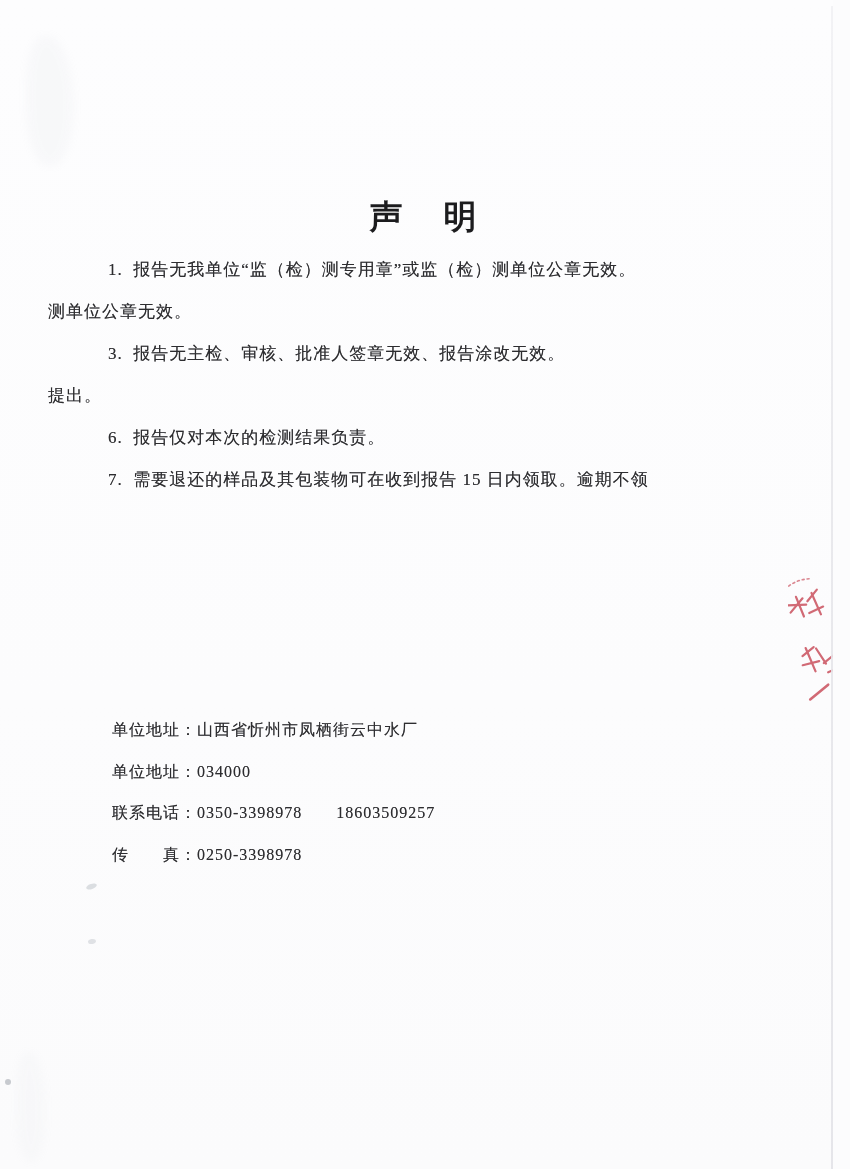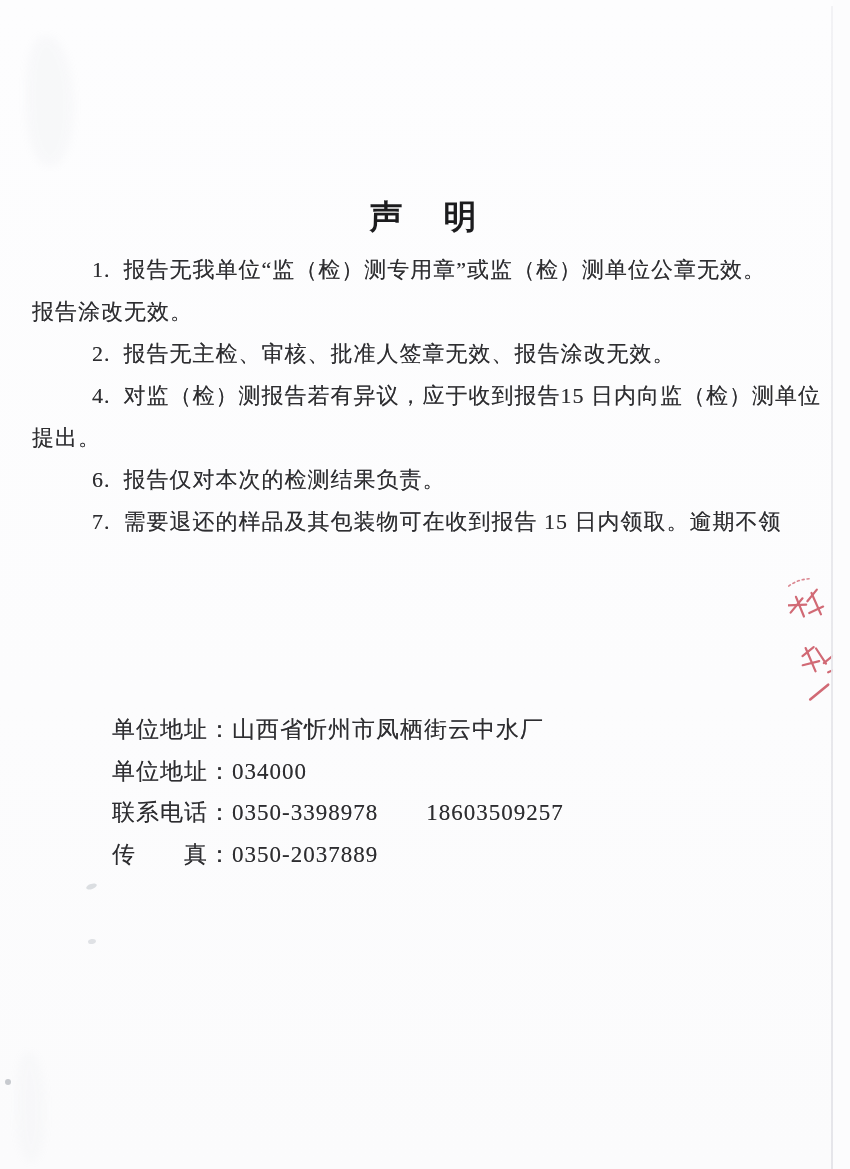--- a/index.html
+++ b/index.html
@@ -22,36 +22,36 @@
     font-family: "Liberation Sans", sans-serif;
     font-weight: 700;
     font-size: 33px;
     letter-spacing: 4px;
     color: #1c1c1e;
     line-height: 36px;
   }
   
   .statement-list {
     position: absolute;
-    top: 249px; left: 32px;
-    font-size: 22px;
+    top: 249px; left: 48px;
+    font-size: 17px;
     line-height: 42px;
     letter-spacing: 1px;
     color: #2d2d30;
   }
   .statement-list .line {
     white-space: pre;
     text-shadow: 0 0 0.4px rgba(45,45,48,0.55);
   }
   .statement-list .line.indent { padding-left: 60px; }
   
   .contact-block {
     position: absolute;
     top: 709px; left: 112px;
-    font-size: 23px;
+    font-size: 16px;
     line-height: 41.5px;
     letter-spacing: 1px;
     color: #2d2d30;
   }
   .contact-line { white-space: pre; text-shadow: 0 0 0.4px rgba(45,45,48,0.55); }
   
   .page-edge-line {
     position: absolute;
     left: 831px; top: 6px; bottom: 0;
     width: 2px;
@@ -96,42 +96,41 @@
 
 <div class="page">
 
   <div class="doc-title">声　明</div>
 
   <div class="statement-list">
       <div>
         <div class="line indent">1.  报告无我单位“监（检）测专用章”或监（检）测单位公章无效。</div>
       </div>
       <div>
-        <div class="line">报告涂改无效。</div>
+        <div class="line">测单位公章无效。</div>
       </div>
       <div>
-        <div class="line indent">2.  报告无主检、审核、批准人签章无效、报告涂改无效。</div>
+        <div class="line indent">3.  报告无主检、审核、批准人签章无效、报告涂改无效。</div>
       </div>
       <div>
-        <div class="line indent">4.  对监（检）测报告若有异议，应于收到报告15 日内向监（检）测单位</div>
         <div class="line">提出。</div>
       </div>
       <div>
         <div class="line indent">6.  报告仅对本次的检测结果负责。</div>
       </div>
       <div>
         <div class="line indent">7.  需要退还的样品及其包装物可在收到报告 15 日内领取。逾期不领</div>
       </div>
     </div>
 
   <div class="contact-block">
       <div class="contact-line"><span>单位地址：</span><span>山西省忻州市凤栖街云中水厂</span></div>
       <div class="contact-line"><span>单位地址：</span><span>034000</span></div>
       <div class="contact-line"><span>联系电话：</span><span>0350-3398978　　18603509257</span></div>
-      <div class="contact-line"><span>传　　真：</span><span>0350-2037889</span></div>
+      <div class="contact-line"><span>传　　真：</span><span>0250-3398978</span></div>
     </div>
 
   <div class="smudge"></div>
   <div class="smudge b"></div>
   <div class="speck s1"></div>
   <div class="speck s2"></div>
   <div class="speck s3"></div>
 
   <div class="stamp-wrap">
     <svg width="45" height="175" viewBox="0 0 45 175" xmlns="http://www.w3.org/2000/svg">

